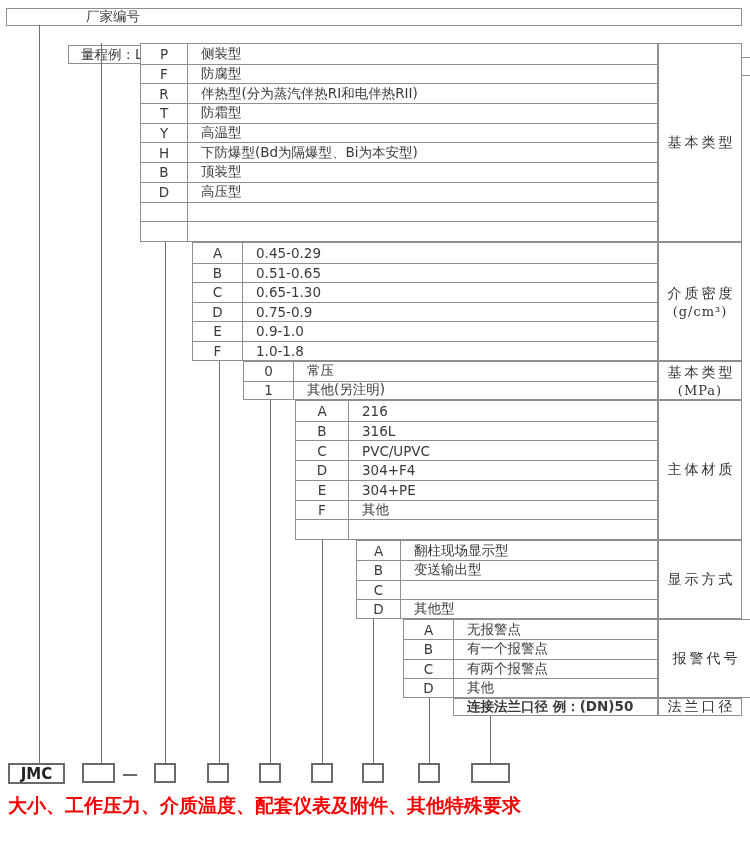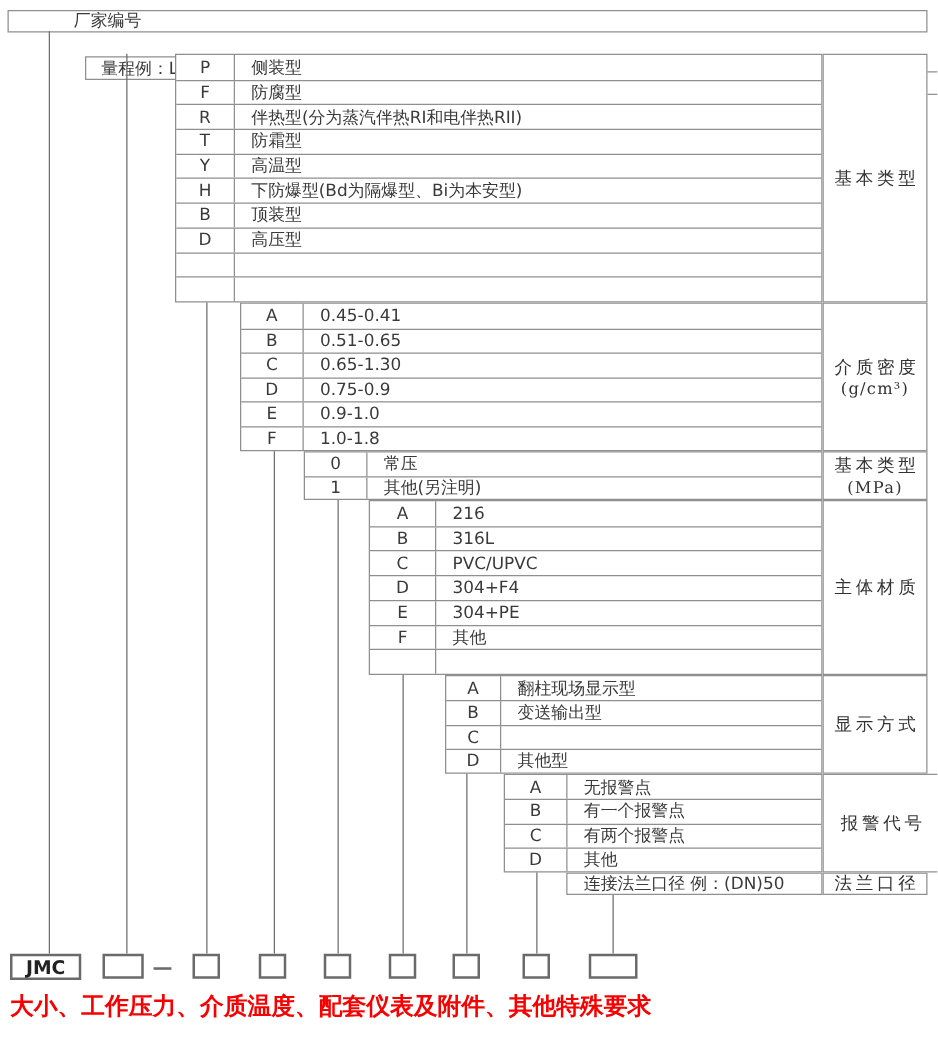--- a/index.html
+++ b/index.html
@@ -5,21 +5,21 @@
   html,body{margin:0;padding:0;background:#ffffff;}
   #canvas{
     position:relative;width:750px;height:845px;background:#ffffff;
     font-family:"DejaVu Sans",sans-serif;color:#3a3a3a;overflow:hidden;
   }
   .abs{position:absolute;box-sizing:border-box;}
   .cell{
     border:1px solid #8f8f8f;display:flex;align-items:center;
     font-size:13.5px;background:#ffffff;
   }
-  .factory{left:6px;top:8px;width:736px;height:18px;padding-left:52px;}
+  .factory{left:6px;top:8px;width:736px;height:18px;padding-left:79px;}
   .range-value{left:68px;top:25px;width:590px;height:19px;padding-left:12px;margin-top:20px;}
   .label-cell{
     border:1px solid #8f8f8f;display:flex;flex-direction:column;
     justify-content:center;align-items:center;
     font-family:"DejaVu Serif",serif;font-size:14px;color:#333;background:#ffffff;
   }
   .label-cjk{letter-spacing:3px;text-indent:3px;white-space:nowrap;}
   .label-sub{letter-spacing:1px;font-size:13px;margin-top:1px;}
   .range-label{left:658px;top:25px;width:104px;height:19px;margin-top:32px;}
   .section{border:1px solid #8f8f8f;background:#fff;}
@@ -98,21 +98,21 @@
           <div class="ocode" style="width: 47px;"></div>
           <div class="odesc"></div>
         </div>
       </div>
       <div class="label-cell abs" style="left: 658px; top: 43px; width: 84px; height: 199px;">
         <div class="label-cjk">基本类型</div>
       </div>
       <div class="section abs" style="left: 192px; top: 242px; width: 466px; height: 119px;">
         <div class="orow" style="height: 19.5px;">
           <div class="ocode" style="width: 50px;">A</div>
-          <div class="odesc">0.45-0.41</div>
+          <div class="odesc">0.45-0.29</div>
         </div>
         <div class="orow bt" style="height: 19.5px;">
           <div class="ocode" style="width: 50px;">B</div>
           <div class="odesc">0.51-0.65</div>
         </div>
         <div class="orow bt" style="height: 19.5px;">
           <div class="ocode" style="width: 50px;">C</div>
           <div class="odesc">0.65-1.30</div>
         </div>
         <div class="orow bt" style="height: 19.5px;">
@@ -213,21 +213,21 @@
           <div class="odesc">有两个报警点</div>
         </div>
         <div class="orow bt" style="height: 19.25px;">
           <div class="ocode" style="width: 50px;">D</div>
           <div class="odesc">其他</div>
         </div>
       </div>
       <div class="label-cell abs" style="left: 658px; top: 619px; width: 94px; height: 79px;">
         <div class="label-cjk">报警代号</div>
       </div>
-      <div class="section abs" style="left: 453px; top: 698px; width: 205px; height: 18px;">
+      <div class="section abs" style="left: 453px; top: 698px; width: 205px; height: 18px; font-weight: bold;">
         <div class="orow" style="height: 16px;">
           <div class="odesc">连接法兰口径 例：(DN)50</div>
         </div>
       </div>
       <div class="label-cell abs" style="left: 658px; top: 698px; width: 84px; height: 18px;">
         <div class="label-cjk">法兰口径</div>
       </div>
     </div>
   <div id="connectors">
       <div class="vline abs" style="left: 39px; top: 25px; height: 738px;"></div>

